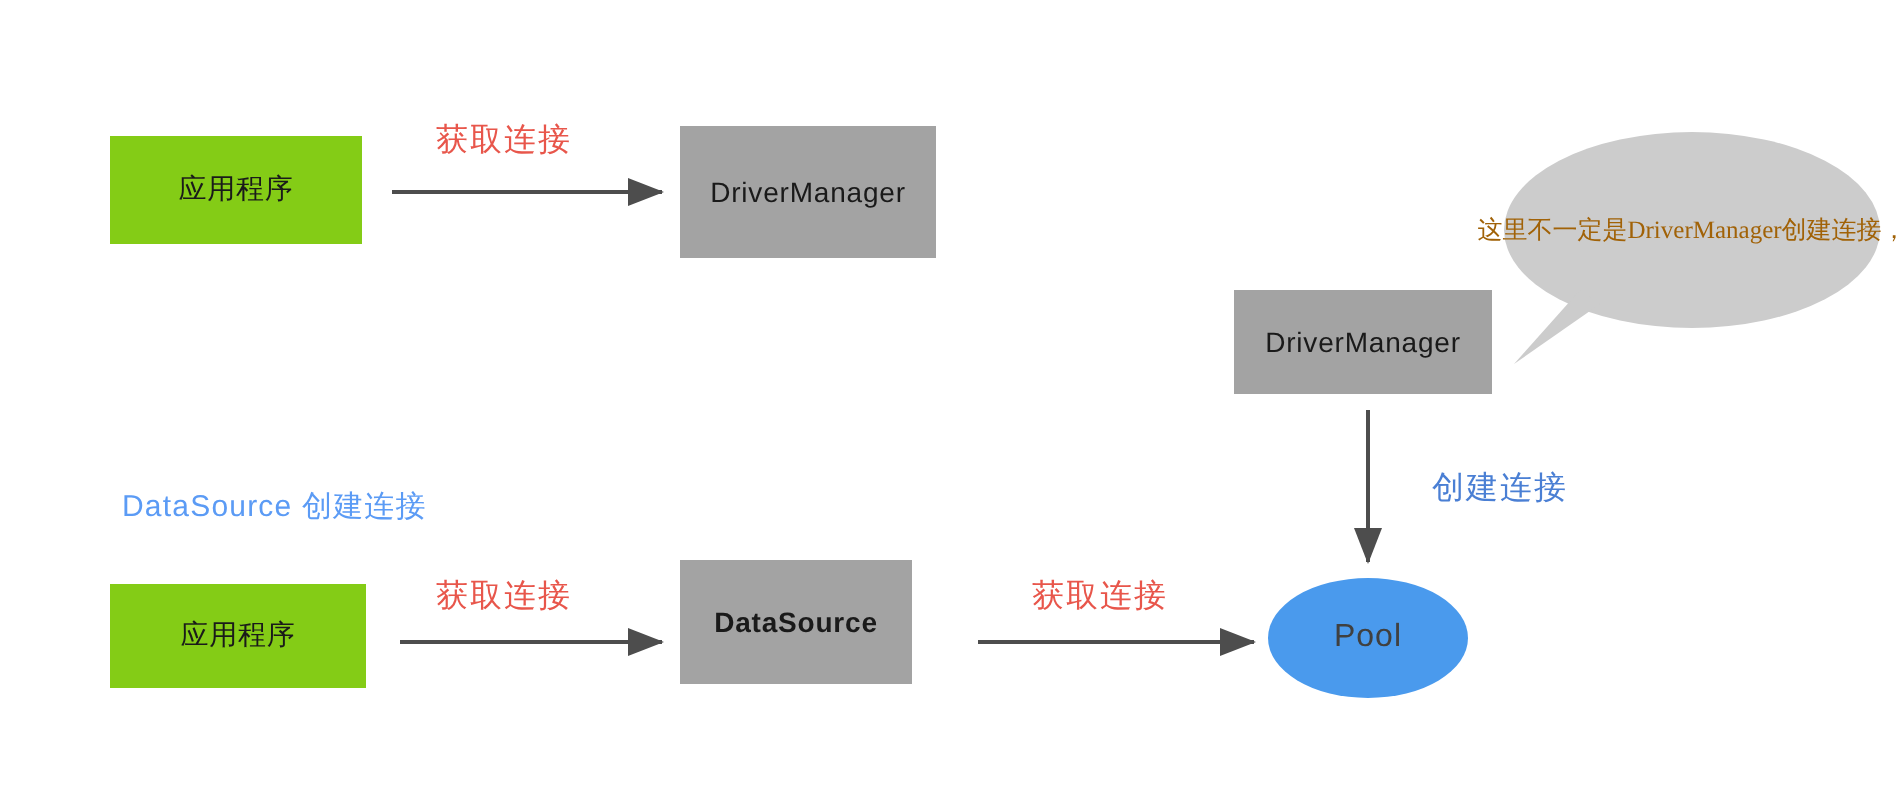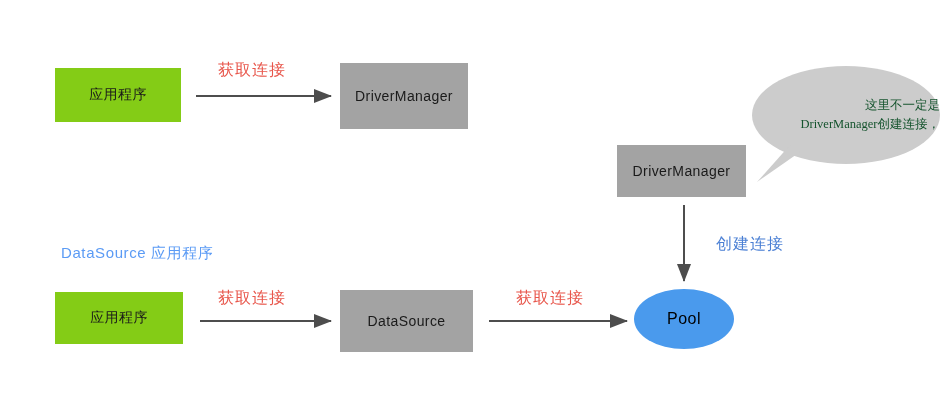--- a/index.html
+++ b/index.html
@@ -48,36 +48,36 @@
     font-family: "Liberation Sans", sans-serif;
     letter-spacing: 0.4px;
     box-sizing: border-box;
   }
   .node-box.blue   { background: #84cc16; }
   .node-box.salmon { background: #a3a3a3; }
 
   #box-app-1    { left: 55px;  top: 68px;  width: 126px; height: 54px; }
   #box-dm-1     { left: 340px; top: 63px;  width: 128px; height: 66px; }
   #box-app-2    { left: 55px;  top: 292px; width: 128px; height: 52px; }
-  #box-datasource { left: 340px; top: 290px; width: 133px; height: 62px; }
+  #box-datasource { left: 340px; top: 280px; width: 116px; height: 62px; font-weight: bold; }
   #box-dm-2     { left: 617px; top: 145px; width: 129px; height: 52px; }
 
   
   #node-pool {
     position: absolute;
     left: 634px;
     top: 289px;
     width: 100px;
     height: 60px;
     background: #4a9aed;
     border-radius: 50%;
     display: flex;
     align-items: center;
     justify-content: center;
-    color: #000000;
+    color: #404040;
     font-size: 16px;
     font-family: "Liberation Sans", sans-serif;
     letter-spacing: 0.5px;
   }
 
   
   .arrow-label {
     position: absolute;
     font-size: 16px;
     font-family: Liberation Sans, sans-serif;
@@ -100,25 +100,25 @@
     width: 188px;
     height: 98px;
   }
   #speech-bubble-text {
     position: absolute;
     left: 0;
     top: 0;
     width: 188px;
     height: 98px;
     display: flex;
-    flex-direction: column;
-    align-items: flex-end;
+    flex-direction: row;
+    align-items: center;
     justify-content: center;
     text-align: center;
-    color: #14532d;
+    color: #a16207;
     font-family: "Liberation Serif", serif;
     font-size: 12.5px;
     line-height: 19px;
     pointer-events: none;
   }
   #speech-bubble-text span { display: block; white-space: nowrap; }
 </style>
 </head>
 <body>
 
@@ -139,21 +139,21 @@
 
     <line x1="684" y1="205" x2="684" y2="281" stroke="#4d4d4d" stroke-width="2" marker-end="url(#arrowhead)"></line>
 
     <g>
       <ellipse cx="846" cy="115" rx="94" ry="49" fill="#cccccc"></ellipse>
       <path d="M 800 152 L 757 182 L 790 145 Z" fill="#cccccc"></path>
     </g>
   </svg>
 
 
-  <div class="section-heading" id="heading-datasource">DataSource 应用程序</div>
+  <div class="section-heading" id="heading-datasource">DataSource 创建连接</div>
 
   <div class="node-box blue" id="box-app-1">应用程序</div>
 
   <div class="node-box salmon" id="box-dm-1">DriverManager</div>
 
   <div class="node-box blue" id="box-app-2">应用程序</div>
 
   <div class="node-box salmon" id="box-datasource">DataSource</div>
 
   <div class="node-box salmon" id="box-dm-2">DriverManager</div>

